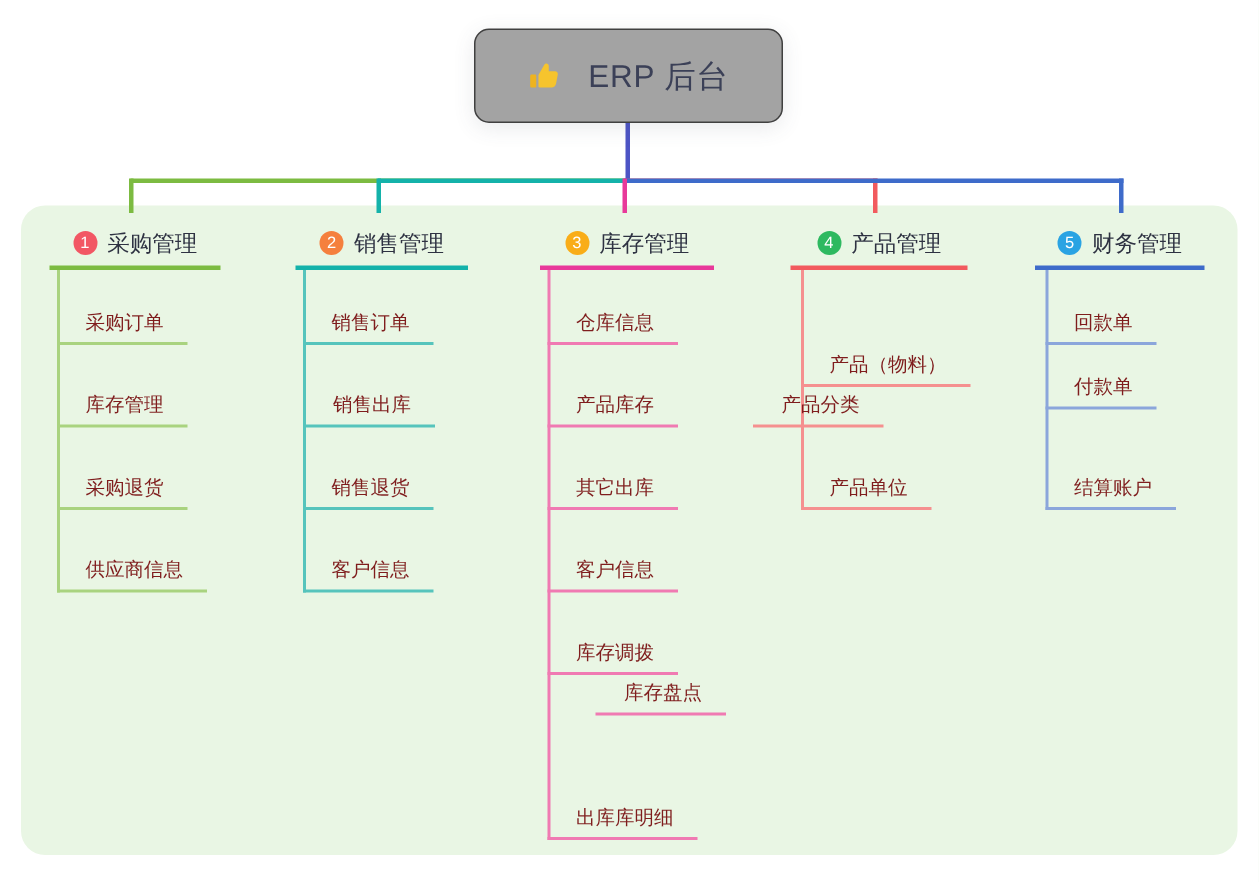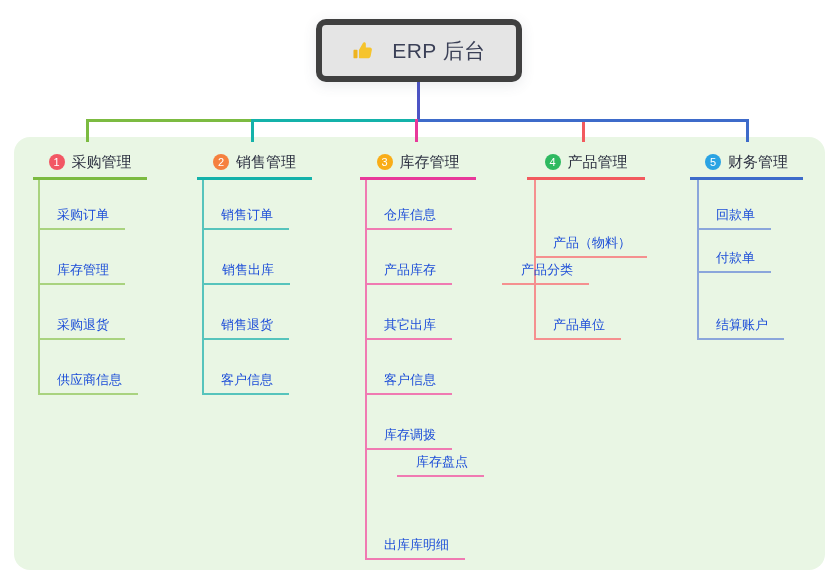--- a/index.html
+++ b/index.html
@@ -2,38 +2,38 @@
 <html><head>
 <meta charset="utf-8">
 <style>
   html,body{margin:0;padding:0;background:#ffffff;}
   body{font-family:"Liberation Sans","DejaVu Sans",sans-serif;}
   .canvas{position:relative;width:839px;height:588px;background:#ffffff;overflow:hidden;}
 
   .panel{position:absolute;left:14px;top:137px;width:811px;height:433px;border-radius:16px;}
 
   .root-card{position:absolute;left:316px;top:19px;width:206px;height:63px;
-    background:#e5e5e5;border:6px solid #404040;border-radius:10px;
+    background:#a3a3a3;border:1px solid #404040;border-radius:10px;
     box-shadow:0 3px 14px rgba(70,80,100,.12);
     display:flex;align-items:center;justify-content:center;gap:18px;box-sizing:border-box;}
   .root-title{font-size:21px;color:#3b4057;font-weight:500;letter-spacing:.5px;}
   .thumb{display:flex;align-items:center;}
 
   .hline{position:absolute;height:3px;}
   .vline{position:absolute;width:3px;}
   .colline{position:absolute;width:2px;}
 
   .branch-header{position:absolute;height:30px;box-sizing:content-box;
     display:flex;align-items:center;justify-content:center;gap:7px;
     border-bottom:3px solid;font-size:15px;font-weight:500;color:#2e3242;cursor:default;}
   .badge{width:16px;height:16px;border-radius:50%;color:#ffffff;font-size:11px;
     line-height:16px;text-align:center;flex:0 0 16px;font-weight:400;}
 
   .sub-item{position:absolute;padding:0 16px 4px 19px;border-bottom:2px solid;
-    font-size:13px;line-height:19px;color:#1d4ed8;white-space:nowrap;}
+    font-size:13px;line-height:19px;color:#7f1d1d;white-space:nowrap;}
 </style>
 </head>
 <body>
 
 <div class="canvas">
 
   <div class="panel" id="panel" style="background: rgb(233, 246, 228);"></div>
 
   <div id="connectors">
       <div class="hline" style="left: 87px; top: 119px; width: 333px; background: rgb(124, 187, 65);"></div>

